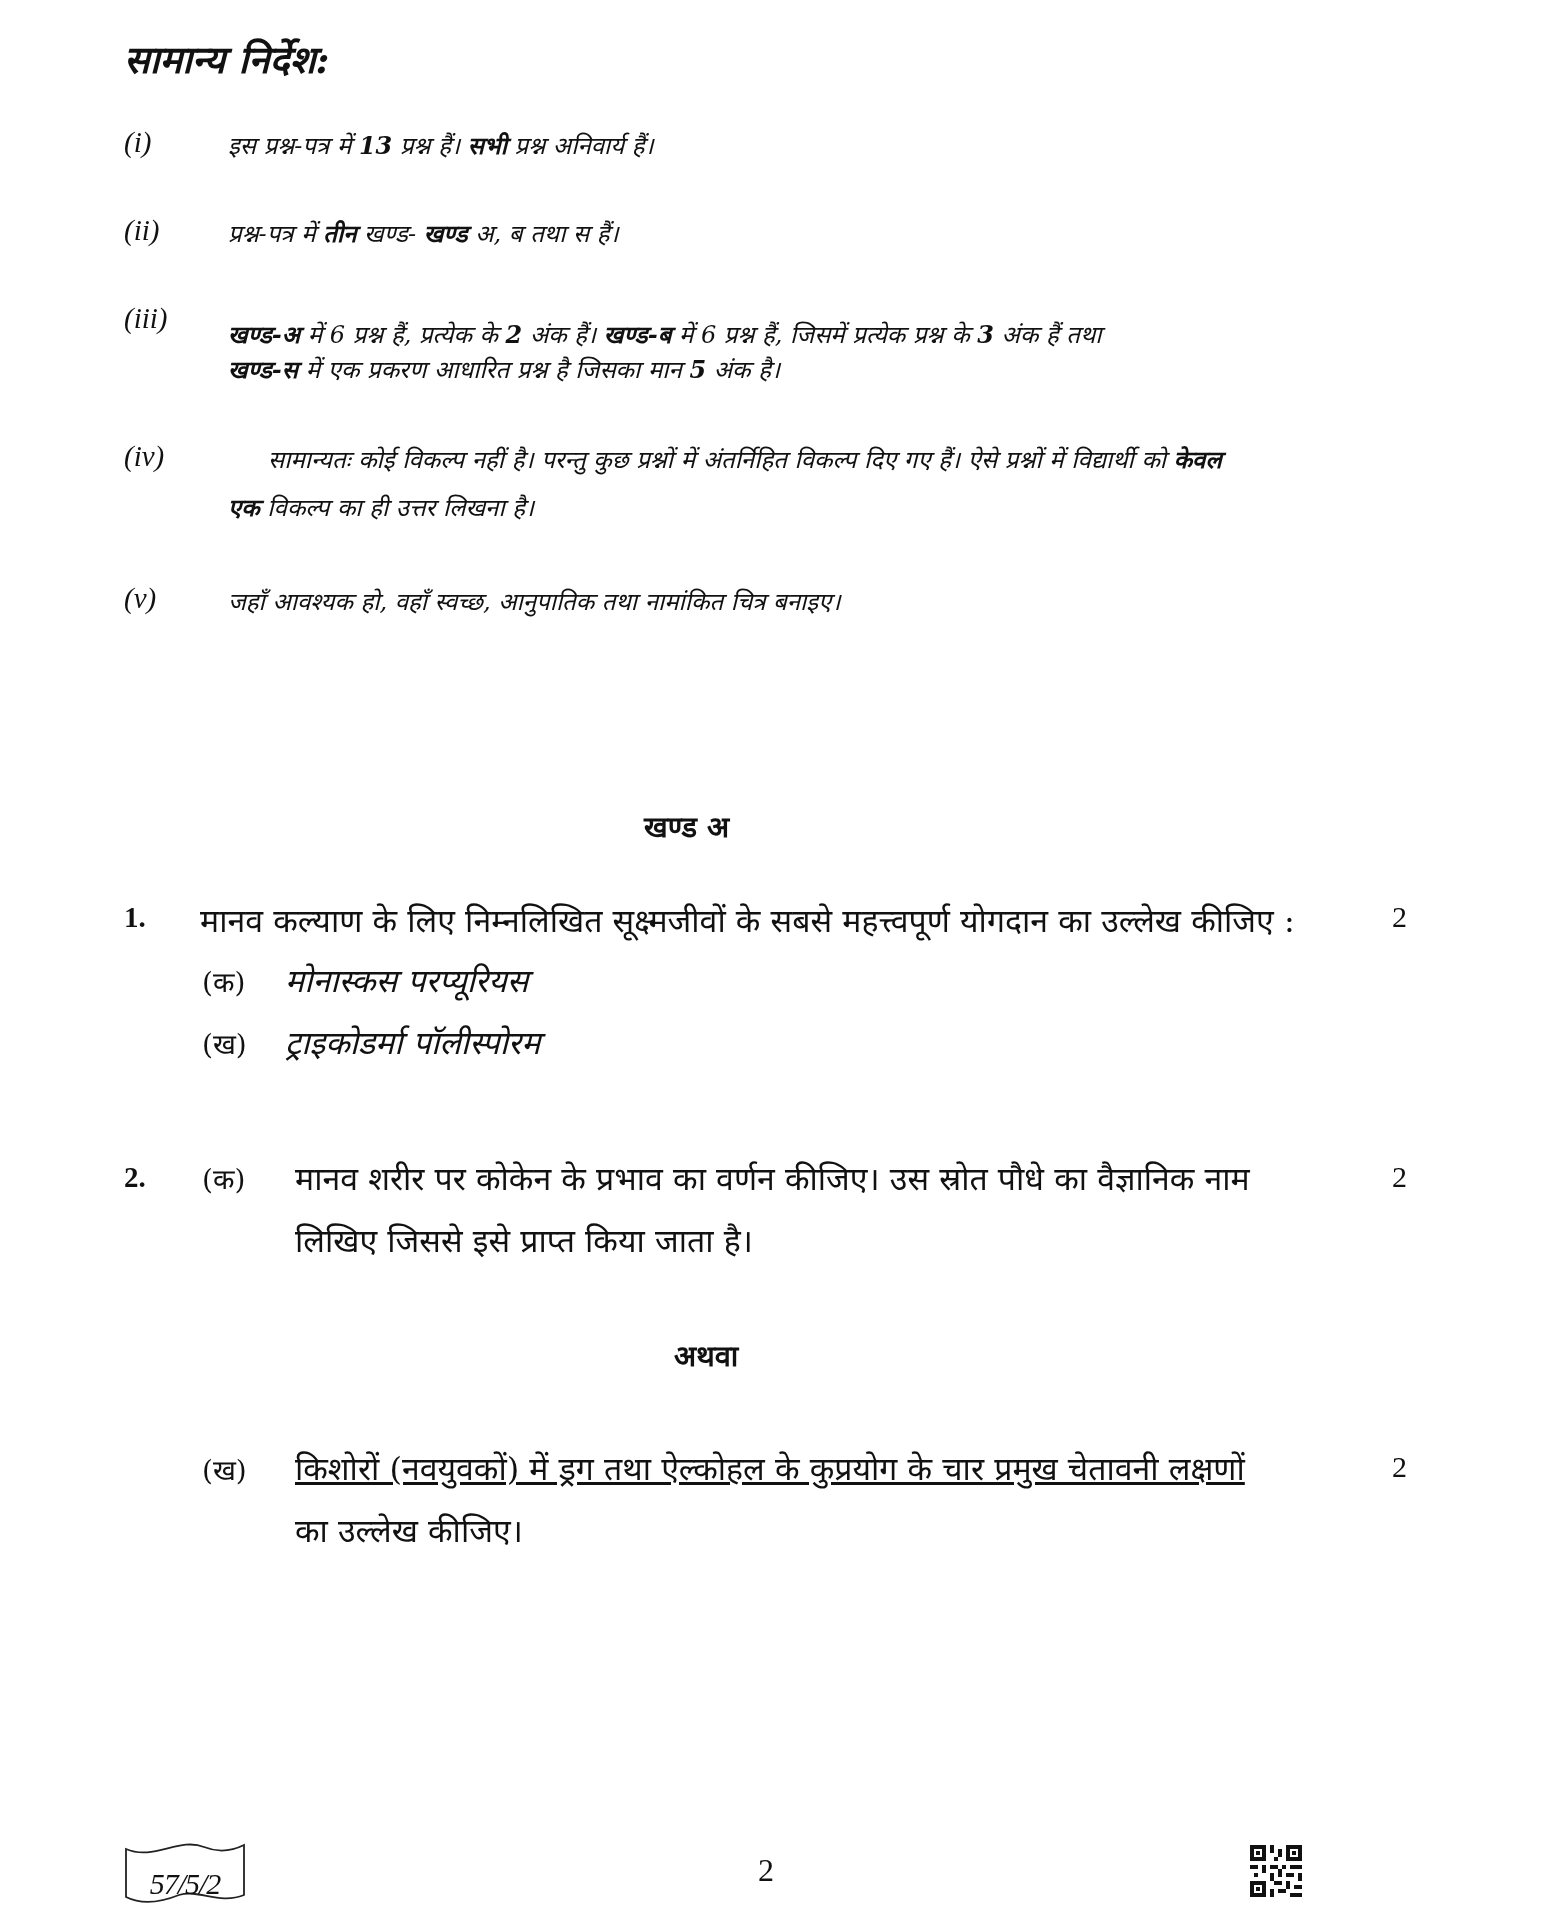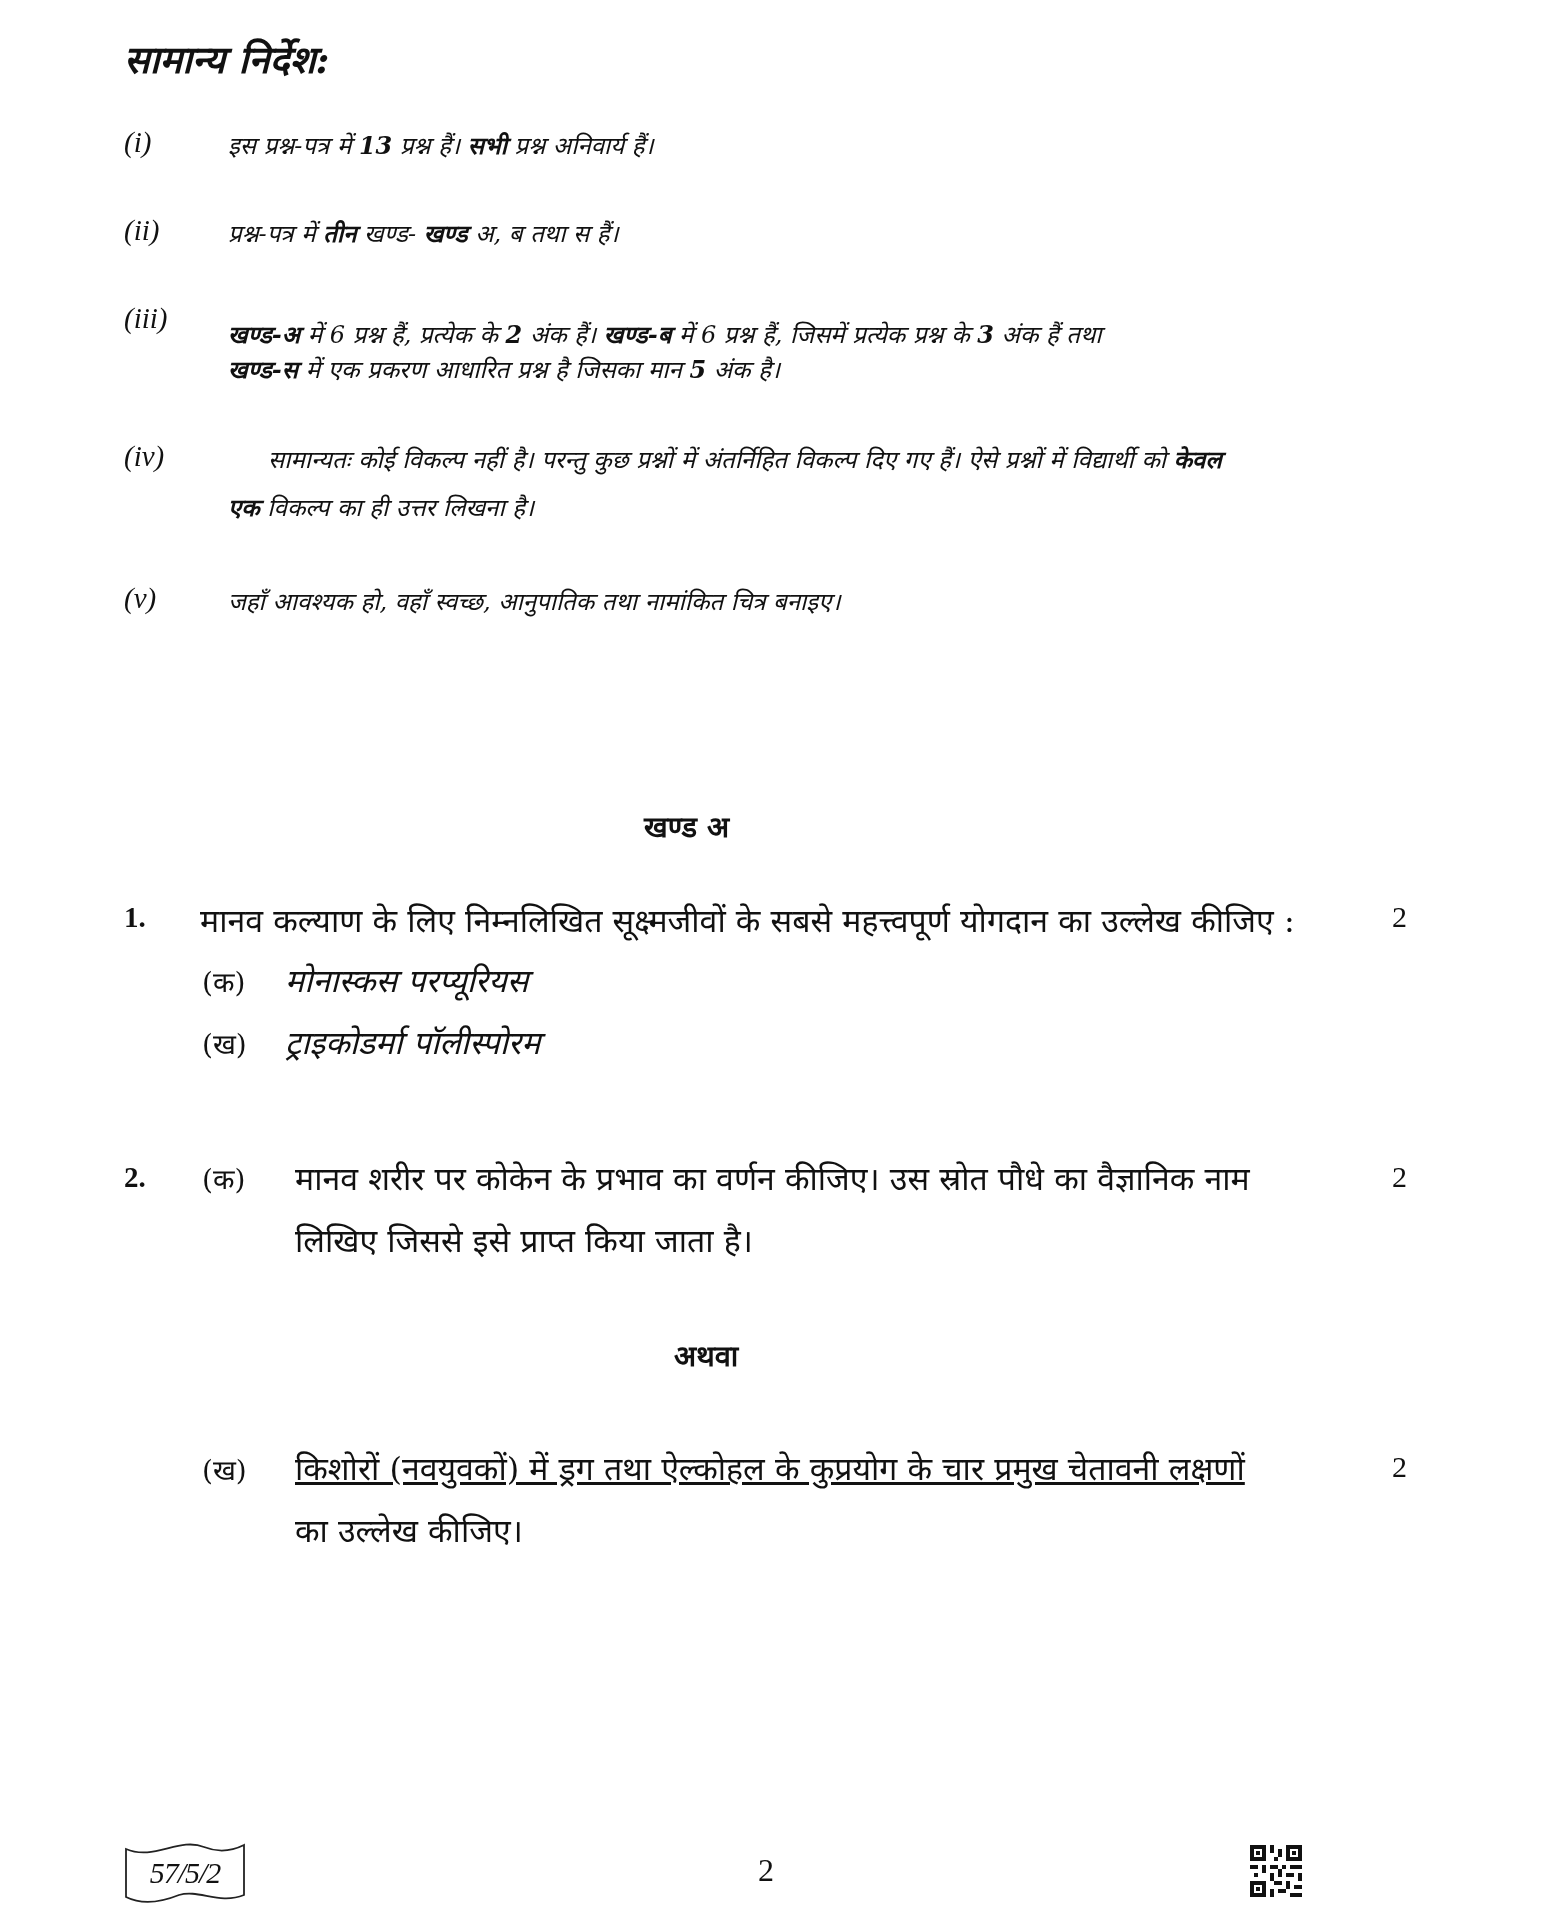--- a/index.html
+++ b/index.html
@@ -11,21 +11,21 @@
   .instr-text { position:absolute; left:228px; font-size:24px; font-style:italic; line-height:48px; white-space:nowrap; }
   .b { font-weight:bold; }
   .section-title { font-size:29px; font-weight:bold; }
   .qnum { position:absolute; left:124px; font-size:29px; font-weight:bold; font-family:"Liberation Serif", serif; }
   .qsub { position:absolute; font-size:28px; }
   .qtext { position:absolute; font-size:32px; line-height:62px; white-space:nowrap; }
   .marks { position:absolute; left:1392px; font-size:30px; font-family:"Liberation Serif", serif; }
   .bi { font-weight:normal; font-style:italic; }
   .badge { position:absolute; left:124px; top:1843px; width:122px; height:60px; }
   .badge svg { position:absolute; left:0; top:0; }
-  .badge span { position:absolute; left:0; width:122px; top:13px; text-align:center;
+  .badge span { position:absolute; left:0; width:122px; top:24px; text-align:center;
                 font-family:"Liberation Serif", serif; font-style:italic; font-size:30px; letter-spacing:-1px; }
   .pageno { left:758px; top:1852px; font-family:"Liberation Serif", serif; font-size:32px; }
   .qr { position:absolute; left:1250px; top:1845px; width:52px; height:52px; }
 </style>
 </head>
 <body>
 
 <div class="abs heading">सामान्य निर्देश:</div>
 
 <div id="instructions">

